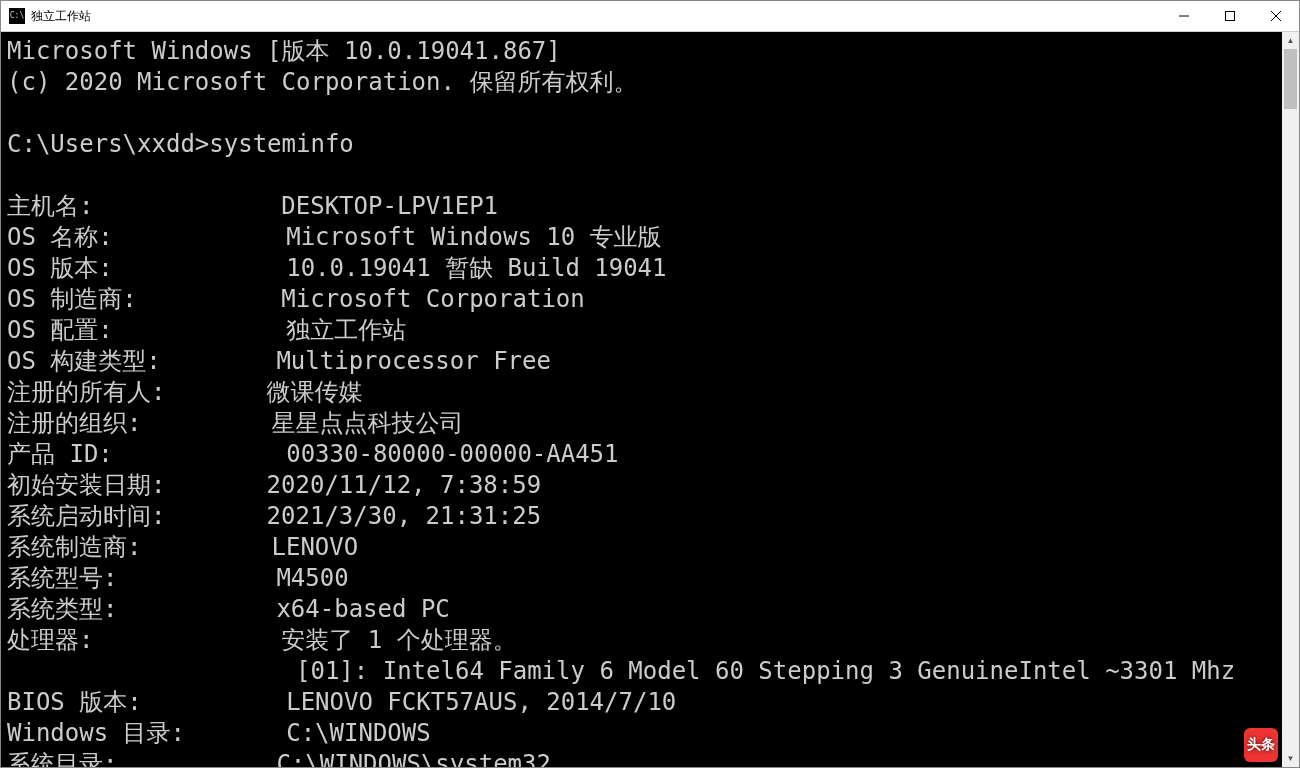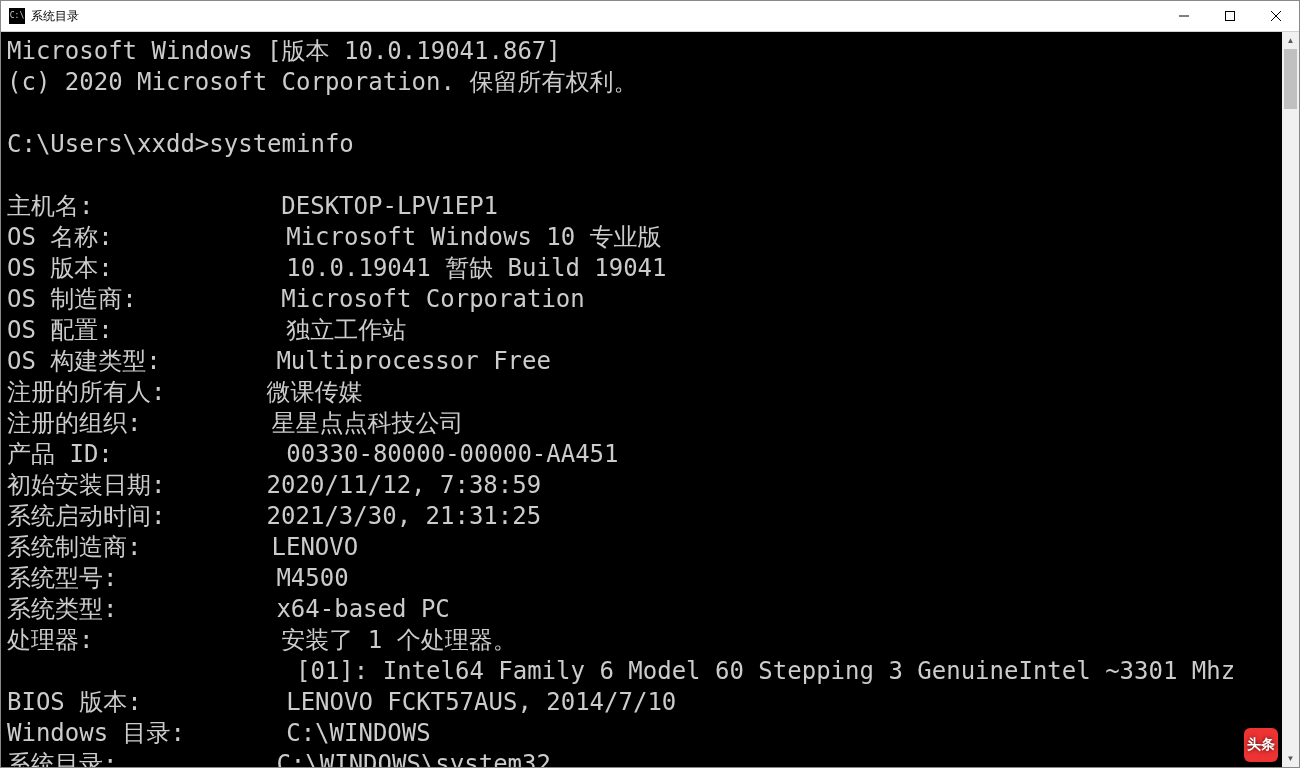--- a/index.html
+++ b/index.html
@@ -20,21 +20,21 @@
   .watermark .logo{width:34px;height:34px;border-radius:6px;background:#e33;display:flex;align-items:center;justify-content:center;color:#fff;font-size:14px;font-weight:700;}
 </style>
 </head>
 <body>
 
 <div class="window">
   <div class="titlebar">
     <div class="icon">
         <span>C:\</span>
       </div>
-    <div class="title">系统目录</div>
+    <div class="title">独立工作站</div>
     <div class="spacer"></div>
     <div class="winbtn">
       <svg width="10" height="10" viewBox="0 0 10 10">
           <path d="M0 5h10" stroke="#000" stroke-width="1"></path>
         </svg>
     </div>
     <div class="winbtn">
       <svg width="10" height="10" viewBox="0 0 10 10">
           <rect x="0.5" y="0.5" width="9" height="9" fill="none" stroke="#000" stroke-width="1"></rect>
         </svg>

